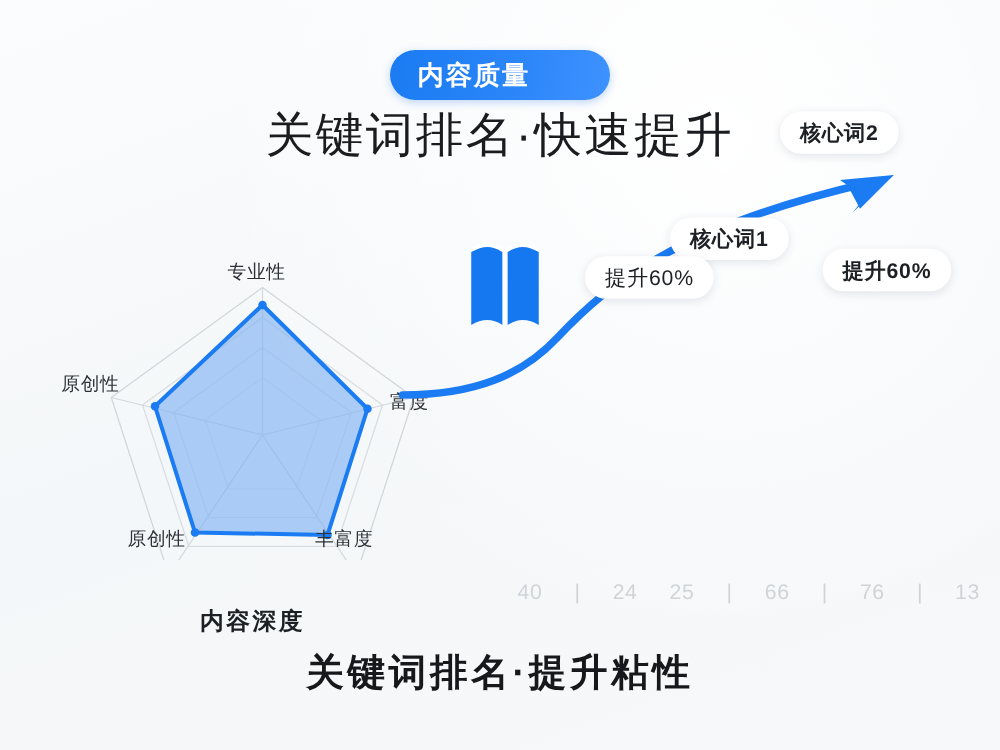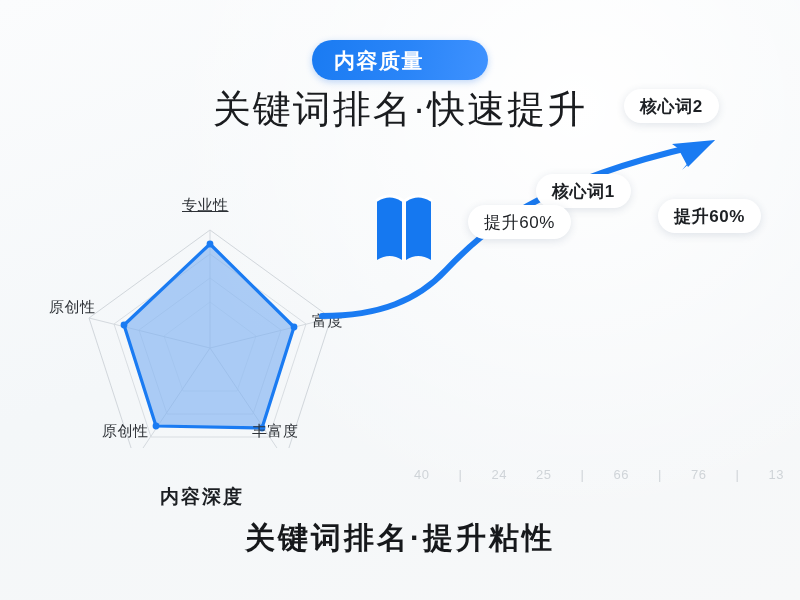--- a/index.html
+++ b/index.html
@@ -113,21 +113,21 @@
     height: 260px;
   }
   #radar-svg { display: block; }
   .radar-axis-label {
     position: absolute;
     font-size: 15px;
     color: #2d3136;
     white-space: nowrap;
     letter-spacing: 0.5px;
   }
-  #radar-label-0 { left: 142px; top: 8px; text-decoration: underline; }      
+  #radar-label-0 { left: 142px; top: 20px; }      
   #radar-label-1 { left: 272px; top: 124px; }    
   #radar-label-2 { left: 212px; top: 234px; }    
   #radar-label-3 { left: 62px;  top: 234px; }    
   #radar-label-4 { left: 9px;   top: 110px; }    
 
   #radar-caption {
     position: absolute;
     left: 160px;
     top: 464px;
     font-size: 19px;
@@ -187,21 +187,21 @@
     left: 414px;
     top: 464px;
     width: 370px;
     height: 20px;
     display: flex;
     align-items: center;
     justify-content: space-between;
     opacity: 0.42;
   }
   .axis-tick-label {
-    font-size: 13px;
+    font-size: 17px;
     color: #9aa3ab;
     letter-spacing: 0.5px;
   }
 </style>
 </head>
 <body>
 
 <div id="stage">
 
   <div id="badge-wrap">

